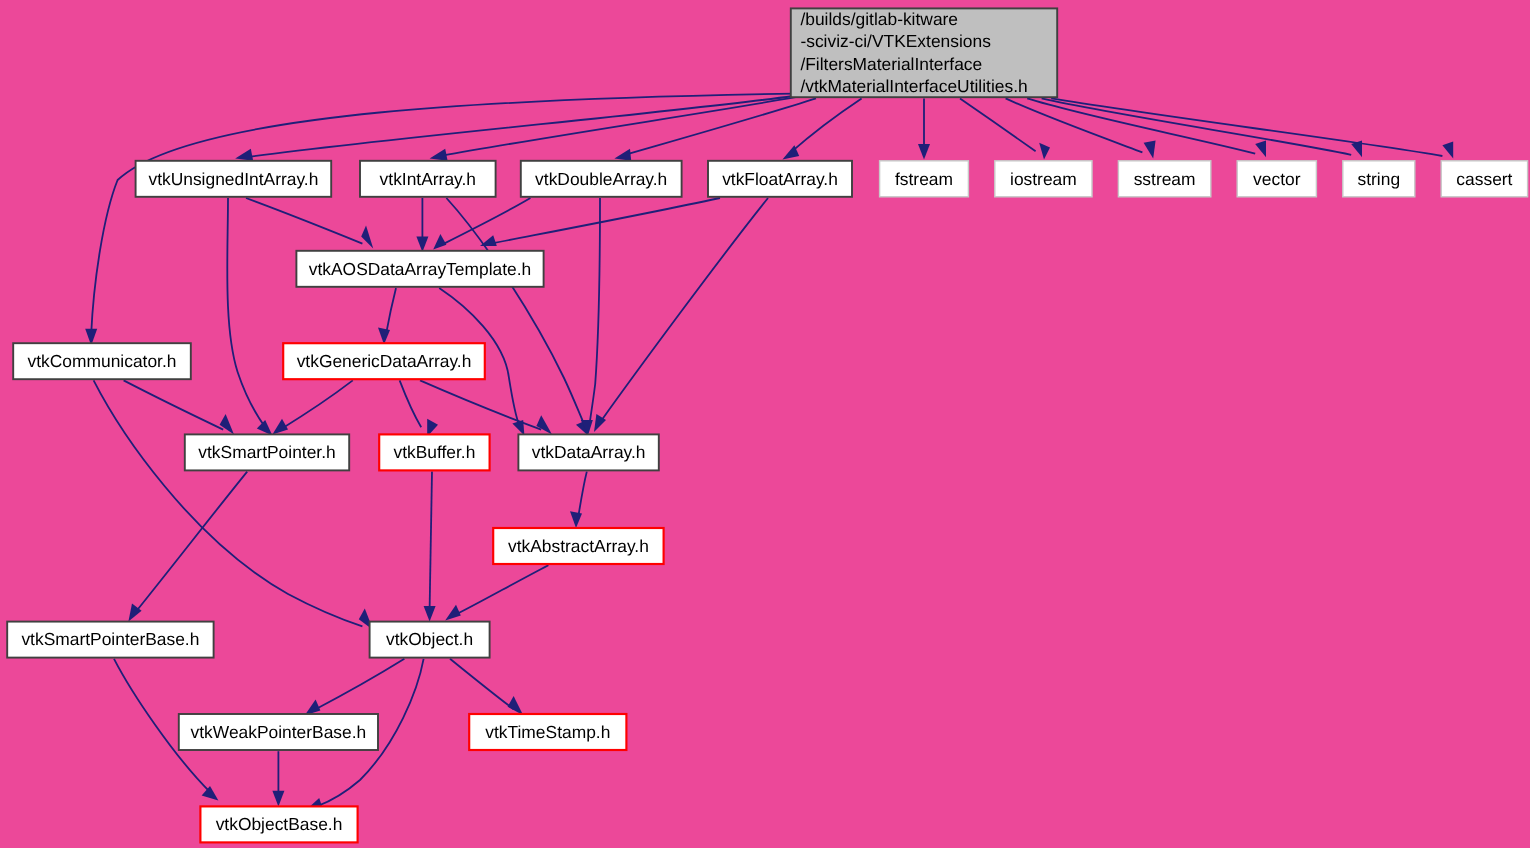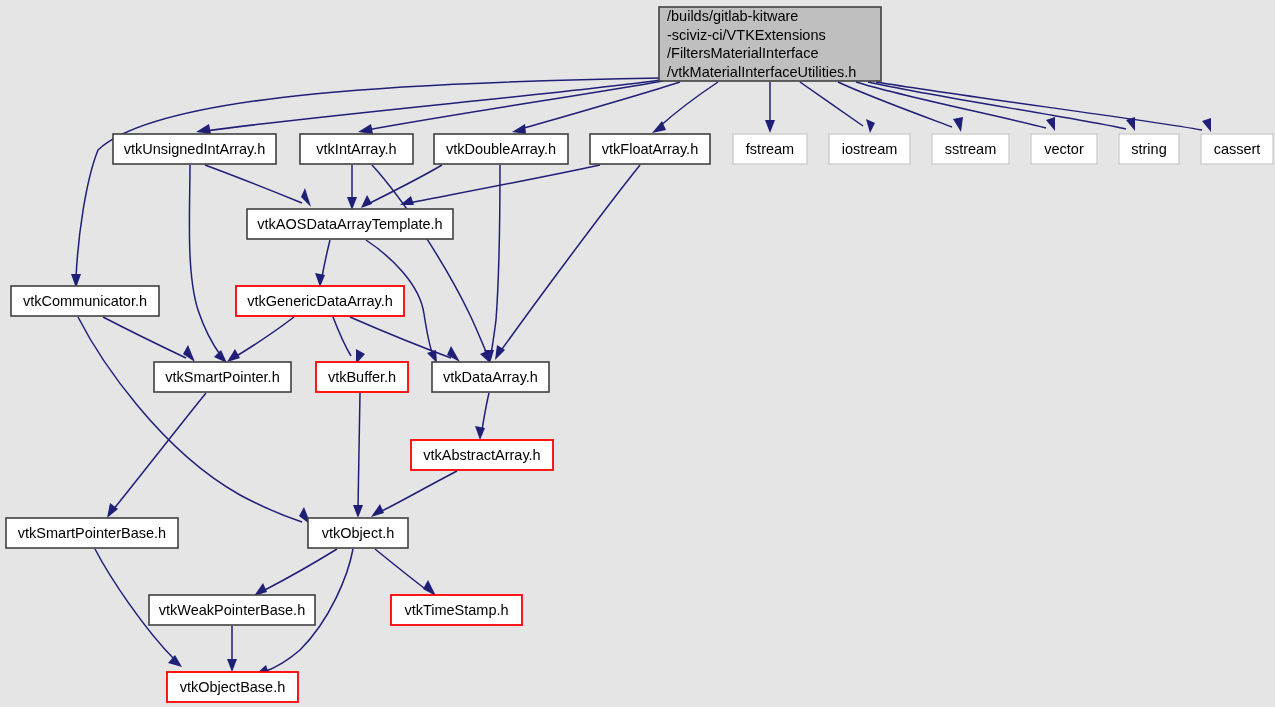--- a/index.html
+++ b/index.html
@@ -8,21 +8,21 @@
     background: #ffffff;
   }
   body {
     font-family: "Liberation Sans", sans-serif;
   }
   #graph-wrap {
     position: relative;
     width: 1275px;
     height: 707px;
     overflow: hidden;
-    background: #e5e5e5;
+    background: #ec4899;
   }
   svg#dep-graph {
     display: block;
     width: 1275px;
     height: 707px;
   }
   .node-box {
     fill: #ffffff;
     stroke: #404040;
     stroke-width: 1.6;

